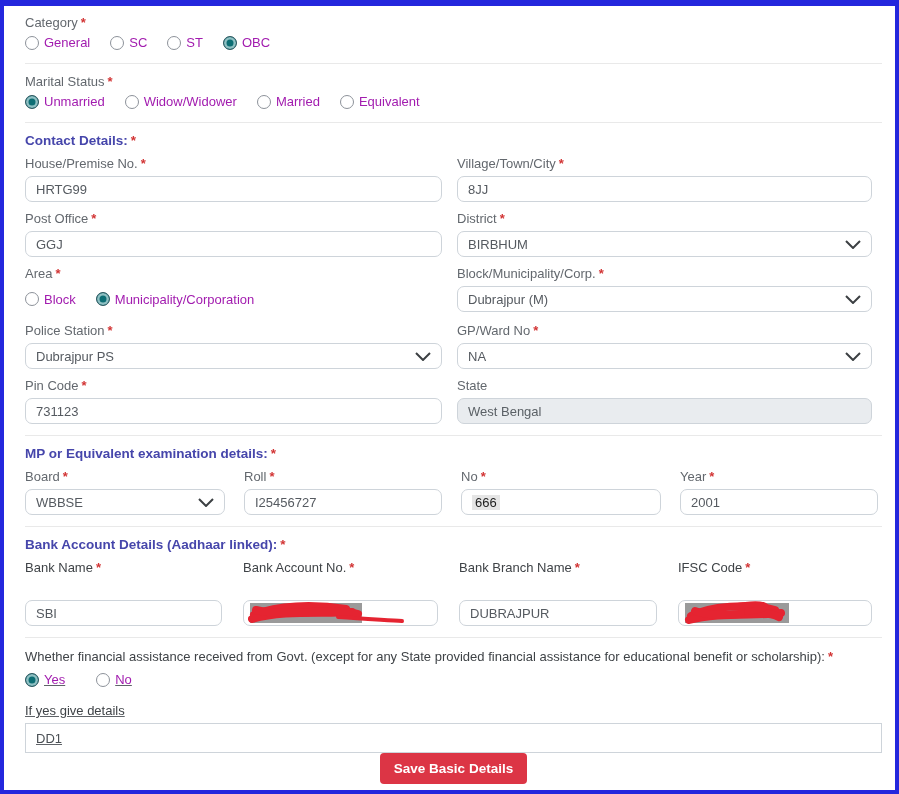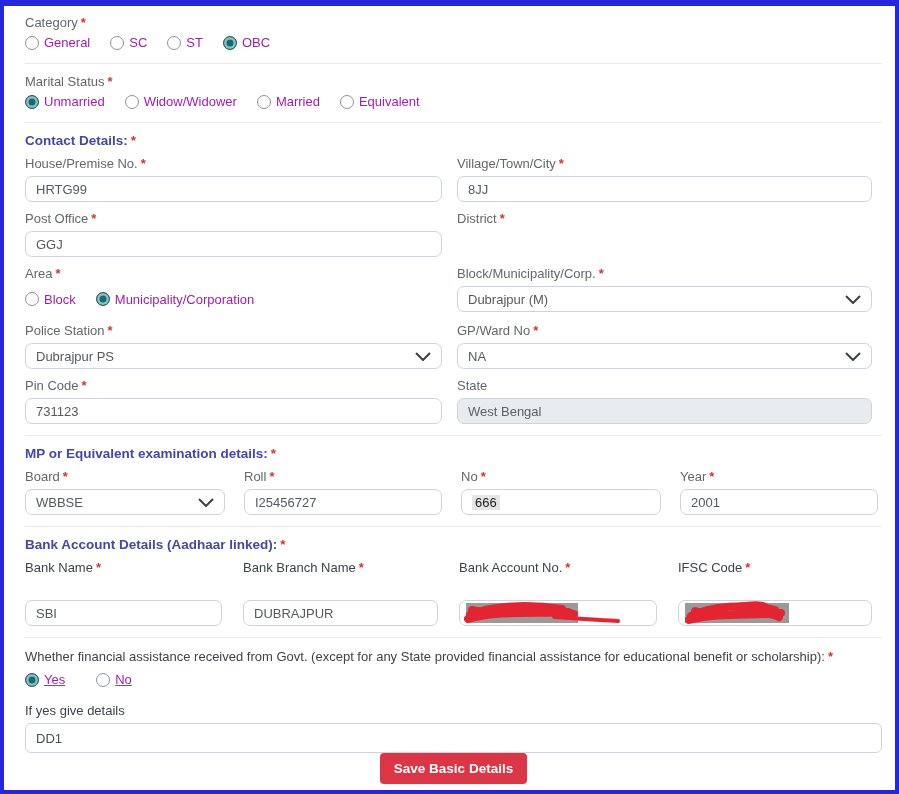--- a/index.html
+++ b/index.html
@@ -35,21 +35,21 @@
   .radio{display:inline-flex;align-items:center;gap:5px;cursor:pointer;}
   .rb{width:14px;height:14px;border-radius:50%;border:1.5px solid #8d929a;box-sizing:border-box;background:#fff;flex:0 0 auto;}
   .rb.checked{border:1.5px solid #2f5860;background:#0d6e74;box-shadow:inset 0 0 0 2.5px #8fc0c3;}
   .rl{color:#a21caf;}
   .hl{background:#e5e5e5;color:#1c1c1c;padding:0 3px;}
   .redacted{position:relative;padding:0 4px;}
   .scribble{width:168px;height:24px;display:block;}
   .scr-stroke{stroke:#e52431;fill:none;stroke-linecap:round;}
   .question{color:#3f4347;margin:1px 0 7px;line-height:16px;}
   .details-field{margin-top:3px;}
-  .details-field .control{height:30px;border-radius:6px;color:#4a4f54;}
+  .details-field .control{height:30px;border-radius:0;color:#4a4f54;}
   .actions{margin-top:auto;text-align:center;padding-bottom:2px;}
   .save-btn{
     background:#dc3545;color:#fff;border:none;border-radius:4px;
     font-family:"Liberation Sans",sans-serif;font-weight:700;font-size:13.5px;
     padding:8px 14px;cursor:pointer;
   }
 </style>
 </head>
 <body>
 
@@ -118,20 +118,26 @@
     </div>
   </div>
 
   <div class="grid2">
     <div>
       <div class="label"><span>Post Office</span><span class="req"></span></div>
       <input class="control" value="GGJ" style="">
     </div>
     <div>
       <div class="label"><span>District</span><span class="req"></span></div>
+      <div class="control select">
+        <span>BIRBHUM</span>
+        <svg class="chev" viewBox="0 0 16 9">
+            <polyline points="1,1 8,8 15,1"></polyline>
+          </svg>
+      </div>
     </div>
   </div>
 
   <div class="grid2">
     <div>
       <div class="label"><span>Area</span><span class="req"></span></div>
       <div class="radio-row" style="height:26px;">
         <span class="radio">
             <span class="rb"></span>
             <span class="rl">Block</span>
@@ -224,37 +230,37 @@
   <div class="sec-h">
     <span>Bank Account Details (Aadhaar linked):</span><span class="req"></span>
   </div>
 
   <div class="bankgrid">
     <div>
       <div class="label dark"><span>Bank Name</span><span class="req"></span></div>
       <input class="control" value="SBI" style="">
     </div>
     <div>
-      <div class="label dark"><span>Bank Branch Name</span><span class="req"></span></div>
-      <input class="control" value="DUBRAJPUR" style="">
-    </div>
-    <div>
       <div class="label dark"><span>Bank Account No.</span><span class="req"></span></div>
       <div class="control redacted">
         <svg class="scribble" viewBox="0 0 168 24">
           <rect x="2" y="2" width="112" height="20" fill="#9a9a9a"></rect>
           <text x="88" y="17" font-size="13" fill="#2e2e2e">77</text>
           <path class="scr-stroke" stroke-width="8" d="M6 14 C 28 4, 66 3, 98 8"></path>
           <path class="scr-stroke" stroke-width="8" d="M4 18 C 34 9, 74 13, 104 11"></path>
           <path class="scr-stroke" stroke-width="8" d="M8 9 C 44 17, 82 5, 110 13"></path>
           <path class="scr-stroke" stroke-width="4" d="M90 16 C 118 18, 140 19, 154 20"></path>
         </svg>
       </div>
     </div>
     <div>
+      <div class="label dark"><span>Bank Branch Name</span><span class="req"></span></div>
+      <input class="control" value="DUBRAJPUR" style="">
+    </div>
+    <div>
       <div class="label dark"><span>IFSC Code</span><span class="req"></span></div>
       <div class="control redacted">
         <svg class="scribble" viewBox="0 0 168 24">
           <rect x="2" y="2" width="104" height="20" fill="#9a9a9a"></rect>
           <path class="scr-stroke" stroke-width="8" d="M8 15 C 26 5, 66 2, 92 9"></path>
           <path class="scr-stroke" stroke-width="8" d="M6 19 C 34 11, 72 15, 98 12"></path>
           <path class="scr-stroke" stroke-width="8" d="M12 10 C 40 20, 74 6, 96 16"></path>
           <path class="scr-stroke" stroke-width="6" d="M50 6 C 80 0, 98 6, 64 11"></path>
         </svg>
       </div>
@@ -270,21 +276,21 @@
     <span class="radio">
         <span class="rb checked"></span>
         <span class="rl">Yes</span>
       </span>
     <span class="radio">
         <span class="rb"></span>
         <span class="rl">No</span>
       </span>
   </div>
 
-  <div class="details-field" style="margin-top:14px;">
+  <div class="details-field" style="margin-top:14px;text-decoration:underline;">
     <div class="label dark"><span>If yes give details</span></div>
     <input class="control" value="DD1" style="">
   </div>
 
   <div class="actions">
     <button class="save-btn">Save Basic Details</button>
   </div>
 
 </div>
 

